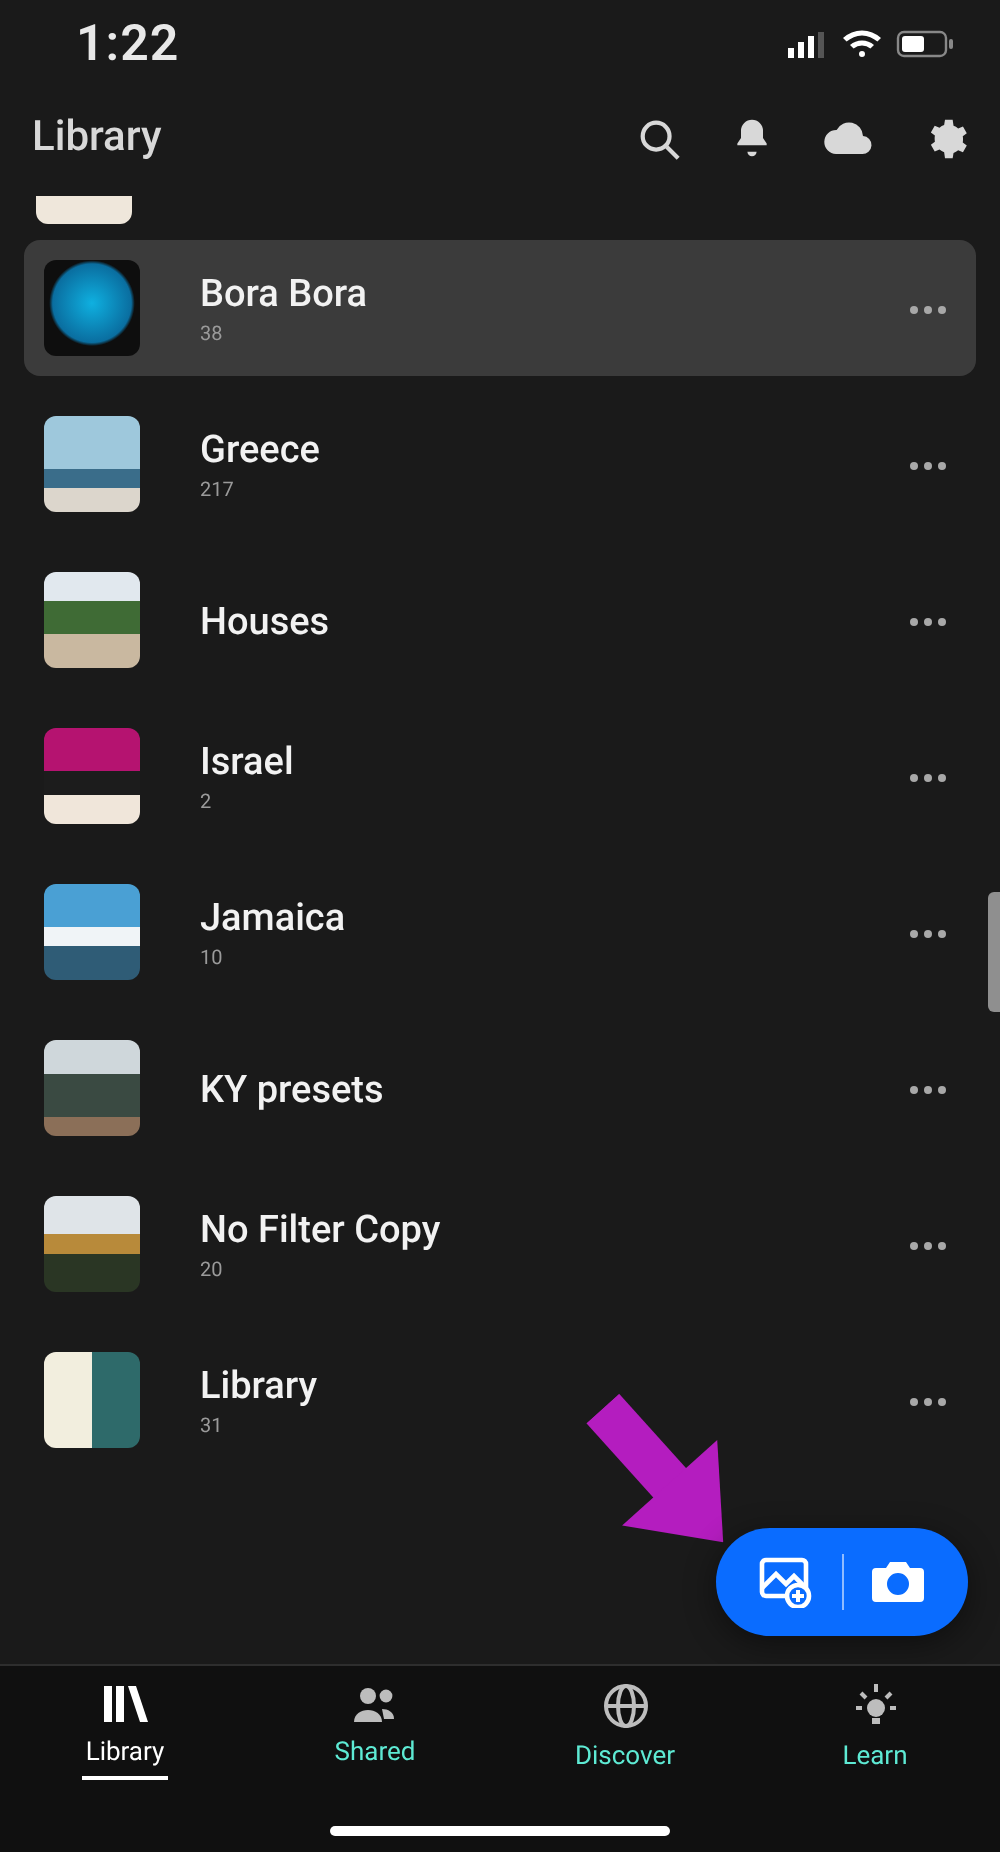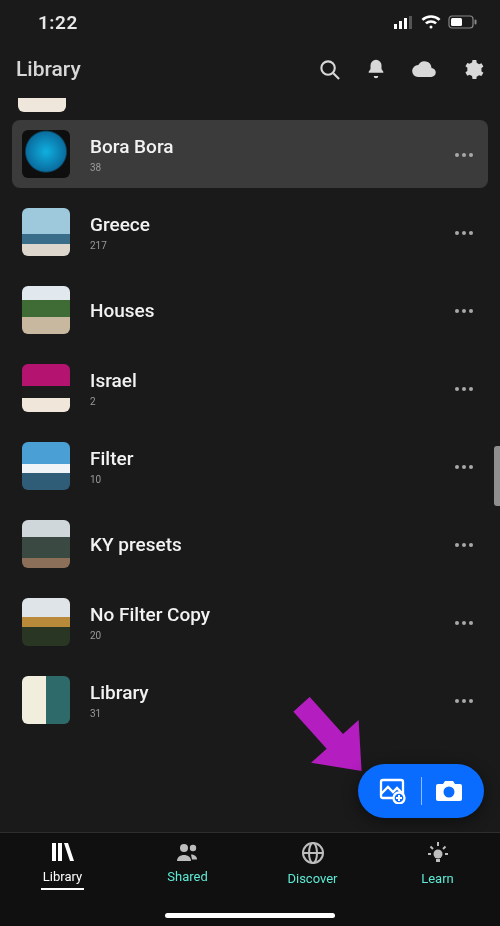--- a/index.html
+++ b/index.html
@@ -13,21 +13,21 @@
     overflow: hidden;
   }
   .status-bar {
     height: 44px;
     display: flex;
     justify-content: space-between;
     align-items: center;
     padding: 0 22px 0 38px;
     font-weight: 600;
   }
-  .status-time { font-size: 19px; letter-spacing: 0.5px; }
+  .status-time { font-size: 25px; letter-spacing: 0.5px; }
   .status-icons { display: flex; gap: 7px; align-items: center; }
   .header {
     height: 50px;
     display: flex;
     align-items: center;
     padding: 0 16px;
   }
   .header-title {
     font-size: 21px;
     font-weight: 500;
@@ -57,21 +57,21 @@
   }
   .album-row.selected { background: #3b3b3b; }
   .thumb {
     width: 48px; height: 48px;
     border-radius: 6px;
     background: #555;
     flex-shrink: 0;
     overflow: hidden;
     position: relative;
   }
-  .album-text { margin-left: 20px; flex: 1; min-width: 0; }
+  .album-text { margin-left: 30px; flex: 1; min-width: 0; }
   .album-title { font-size: 19px; font-weight: 500; color: #f2f2f2; }
   .album-count { font-size: 10px; color: #9a9a9a; margin-top: 4px; }
   .more { width: 28px; text-align: center; color: #a8a8a8; }
   .more .dot { display:inline-block; width:4px; height:4px; background:#a8a8a8; border-radius:50%; margin:0 1.5px; vertical-align: middle;}
   
   .th-bora { background: radial-gradient(circle at 50% 45%, #0fb0e0 0%, #0a6ea0 55%, #0e0e0e 60%); }
   .th-greece { background: linear-gradient(#9ec8dc 0 55%, #3a6d8a 55% 75%, #dcd6cc 75%); }
   .th-houses { background: linear-gradient(#e1e8ee 0 30%, #3f6b35 30% 65%, #c9b8a0 65%); }
   .th-israel { background: linear-gradient(#b51370 0 45%, #1c1c1c 45% 70%, #f0e6da 70%); }
   .th-jamaica { background: linear-gradient(#4aa0d4 0 45%, #f0f4f7 45% 65%, #2f5c76 65%); }
@@ -228,21 +228,21 @@
         <div class="thumb th-israel"></div>
         <div class="album-text">
           <div class="album-title">Israel</div>
           <div class="album-count">2</div>
         </div>
         <div class="more"><span class="dot"></span><span class="dot"></span><span class="dot"></span></div>
       </div>
       <div class="album-row">
         <div class="thumb th-jamaica"></div>
         <div class="album-text">
-          <div class="album-title">Filter</div>
+          <div class="album-title">Jamaica</div>
           <div class="album-count">10</div>
         </div>
         <div class="more"><span class="dot"></span><span class="dot"></span><span class="dot"></span></div>
       </div>
       <div class="album-row">
         <div class="thumb th-ky"></div>
         <div class="album-text">
           <div class="album-title">KY presets</div>
         </div>
         <div class="more"><span class="dot"></span><span class="dot"></span><span class="dot"></span></div>

